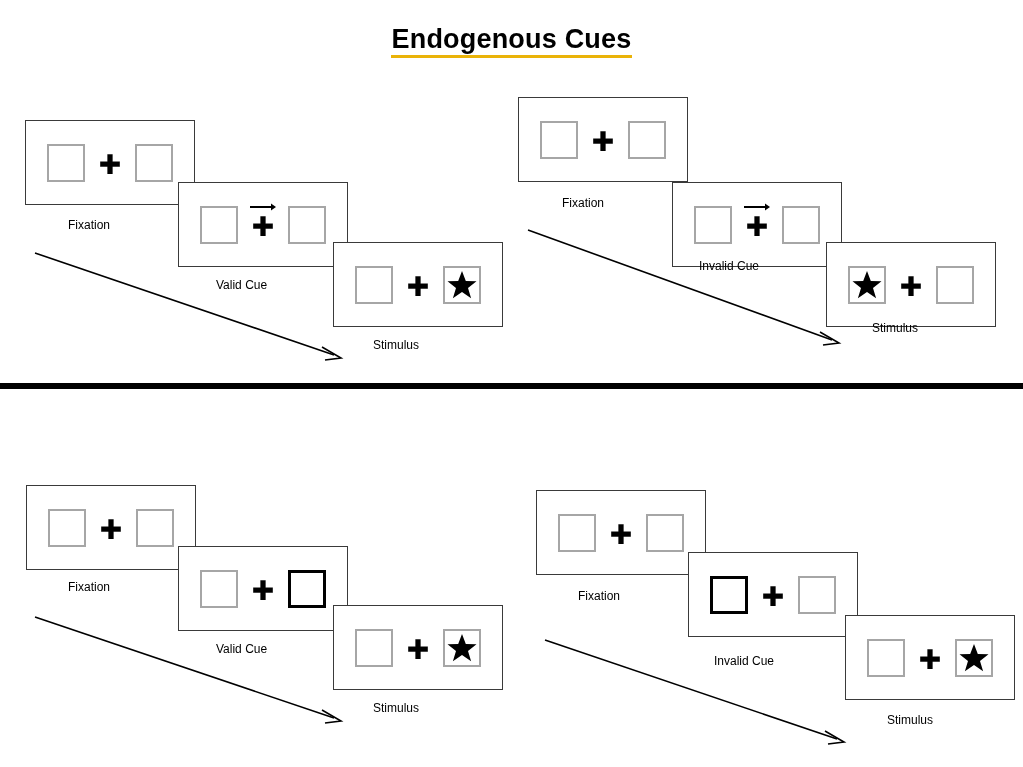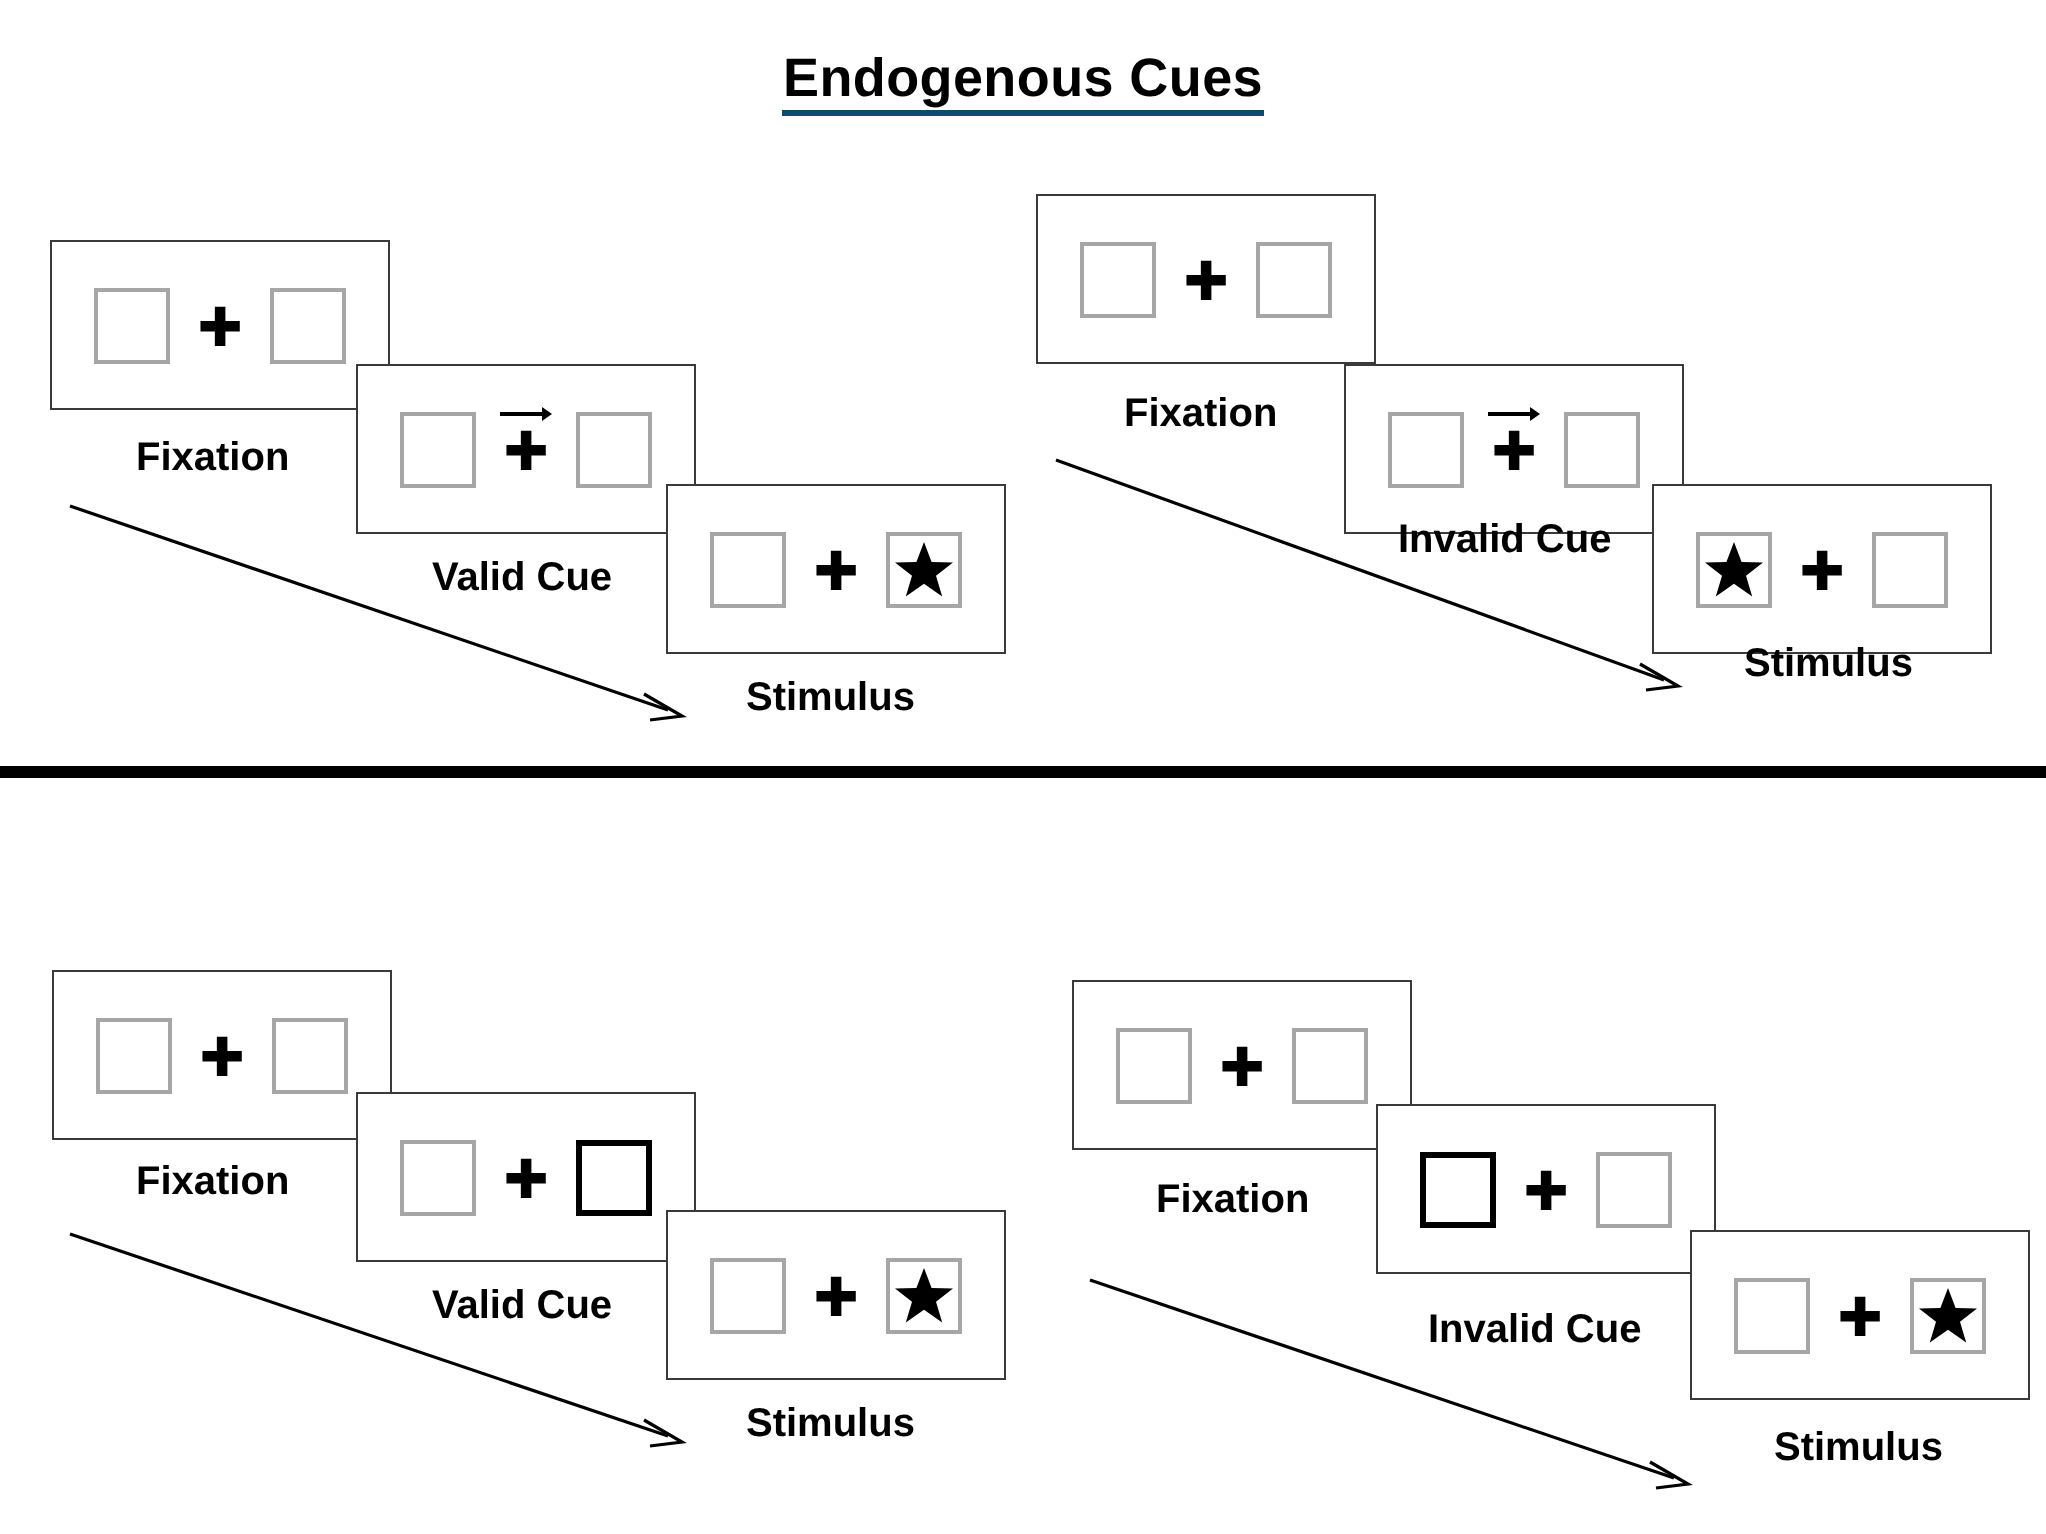--- a/index.html
+++ b/index.html
@@ -11,21 +11,21 @@
   .section{position:absolute;left:0;width:1023px;}
   #section-endogenous{top:0;height:386px;}
   #section-exogenous{top:392px;height:375px;}
 
   .section-title{
     position:absolute;left:0;width:1023px;text-align:center;
     font-size:27px;font-weight:bold;color:#000;
     letter-spacing:.2px;
   }
   .section-title span{
-    border-bottom:3px solid #0c4a6e;padding-bottom:1px;margin-top:48px;
+    border-bottom:3px solid #eab308;padding-bottom:1px;margin-top:48px;
   }
 
   .divider{
     position:absolute;left:0;top:383px;width:1023px;height:6px;
     background:#000;
   }
 
   
   .panel{
     position:absolute;
@@ -60,21 +60,21 @@
     font-family:"DejaVu Sans",sans-serif;
     position:absolute;top:11px;left:50%;transform:translateX(-50%);
   }
   .cue-arrow{
     position:absolute;top:-1px;left:50%;transform:translateX(-50%);
     width:28px;height:12px;
   }
 
   .panel-label{
     position:absolute;
-    font-size:20px;font-weight:bold;color:#000;
+    font-size:12px;font-weight:normal;color:#000;
     white-space:nowrap;
   }
 
   .time-arrow{position:absolute;pointer-events:none;}
 </style>
 </head>
 <body>
 
 <div class="section" id="section-endogenous">
 

